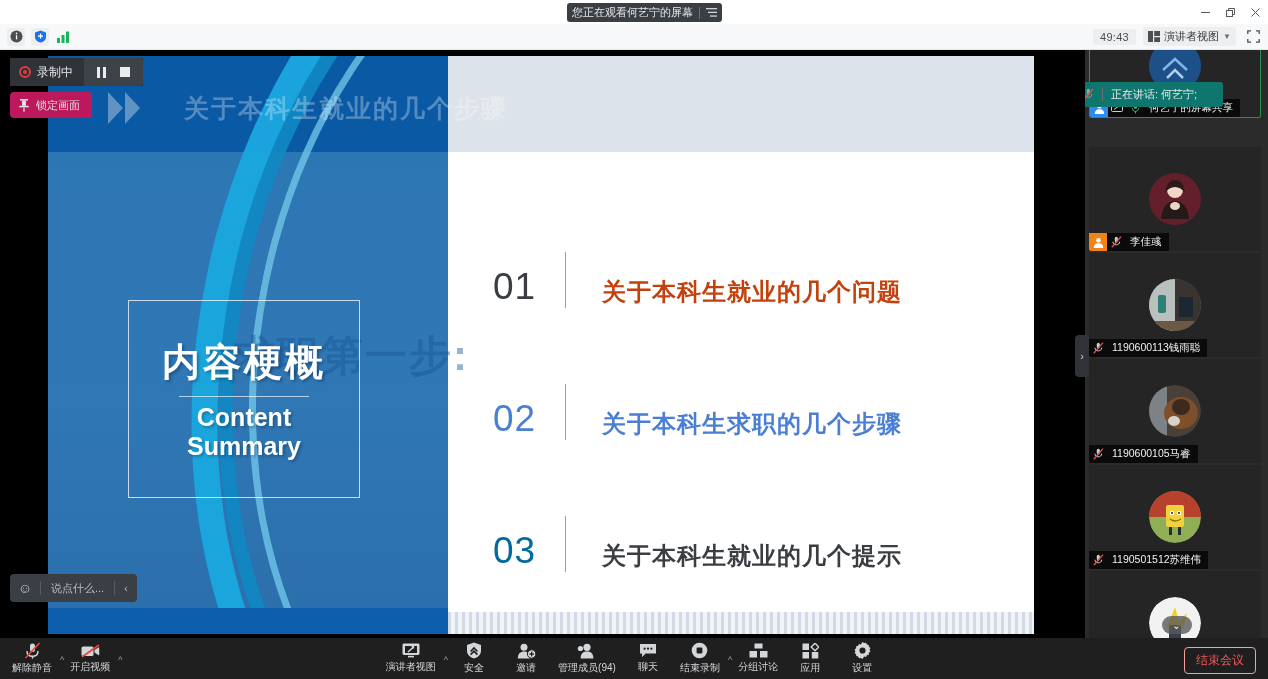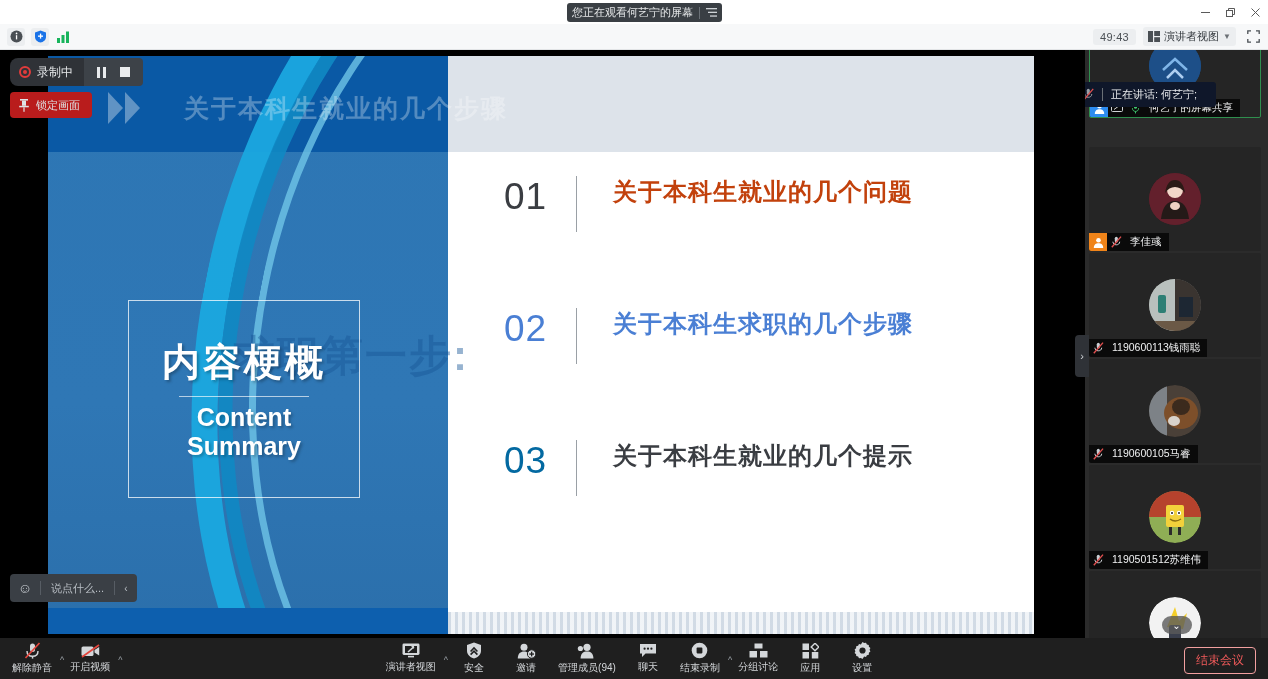--- a/index.html
+++ b/index.html
@@ -140,48 +140,48 @@
     font-size: 38px; color: #ffffff; font-weight: 700; letter-spacing: 3px;
     text-shadow: 2px 2px 3px rgba(0,0,0,.28);
   }
   .cb-rule { width: 130px; height: 1px; background: rgba(255,255,255,.65); margin: 8px 0 6px; }
   .cb-en {
     font-size: 25px; color: #ffffff; font-weight: 700; line-height: 1.18;
     text-shadow: 2px 2px 3px rgba(0,0,0,.25);
   }
   
   .agenda { position: absolute; left: 445px; top: 120px; width: 520px; }
-  .agenda-row { display: flex; align-items: flex-start; height: 132px; margin-left: 11px; }
+  .agenda-row { display: flex; align-items: flex-end; height: 132px; }
   .ag-num { width: 72px; font-size: 37px; font-weight: 400; letter-spacing: 1px; }
   .ag-bar { width: 1px; height: 56px; background: #9aa0a6; margin-right: 36px; }
   .ag-txt { font-size: 24px; font-weight: 700; letter-spacing: 1px; white-space: nowrap; }
 
   
   .rec-bar {
     position: absolute; left: 10px; top: 8px; height: 28px;
     display: flex; align-items: center;
-    background: #2f3237; border-radius: 8px; color: #e6e8ea; font-size: 12px;
+    background: #2f3237; border-radius: 0; color: #e6e8ea; font-size: 12px;
   }
   .rec-left { display: flex; align-items: center; gap: 6px; padding: 0 11px 0 9px; }
   .rec-dot {
     width: 12px; height: 12px; border-radius: 50%;
     border: 2px solid #e13b3b; background: #2f3237; position: relative;
   }
   .rec-dot::after {
     content:""; position:absolute; left:2px; top:2px; width:4px; height:4px;
     border-radius:50%; background:#e13b3b;
   }
   .rec-btns { display: flex; align-items: center; gap: 14px; background: #3d4248; height: 28px;
               padding: 0 13px; border-radius: 0 4px 4px 0; }
   .ico-pause { display: flex; gap: 3px; }
   .ico-pause i { display: block; width: 3px; height: 11px; background: #e9ebed; }
   .ico-stop { width: 10px; height: 10px; background: #e9ebed; }
   .pin-bar {
     position: absolute; left: 10px; top: 42px; height: 26px;
-    background: #b91c1c; border-radius: 4px; color: #dfe2e5; font-size: 11px;
+    background: #be185d; border-radius: 4px; color: #dfe2e5; font-size: 11px;
     display: flex; align-items: center; gap: 7px; padding: 0 12px 0 9px;
   }
   .chat-bubble {
     position: absolute; left: 10px; bottom: 36px; height: 28px;
     background: #3a3f45; border-radius: 4px; display: flex; align-items: center;
     color: #b9bfc5; font-size: 11px;
   }
   .chat-emoji {
     width: 30px; display: flex; align-items: center; justify-content: center;
     font-size: 14px; color: #cfd4d9;
@@ -210,22 +210,22 @@
   }
   .nametag .badge {
     width: 18px; height: 18px; display: flex; align-items: center; justify-content: center;
   }
   .badge.blue { background: #2d8cf0; }
   .badge.orange { background: #f08419; }
   .badge.dark { background: transparent; }
   .nt-label { padding-left: 5px; white-space: nowrap; }
   .speaking-toast {
     position: absolute; left: -10px; top: 32px; height: 25px;
-    background: #0f172a; color: #e9ebed; font-size: 11px;
-    display: flex; align-items: center; gap: 8px; padding: 0 19px 0 8px;
+    background: #0f766e; color: #e9ebed; font-size: 11px;
+    display: flex; align-items: center; gap: 8px; padding: 0 26px 0 8px;
     border-radius: 3px; z-index: 6;
   }
   .toast-sep { width: 1px; height: 13px; background: #6a7076; }
   .panel-collapse {
     position: absolute; left: -10px; top: 285px; width: 14px; height: 42px;
     background: #2f3237; border-radius: 4px 0 0 4px;
     display: flex; align-items: center; justify-content: center;
     color: #cfd3d7; font-size: 11px; z-index: 7;
   }
   .panel-scroll {

